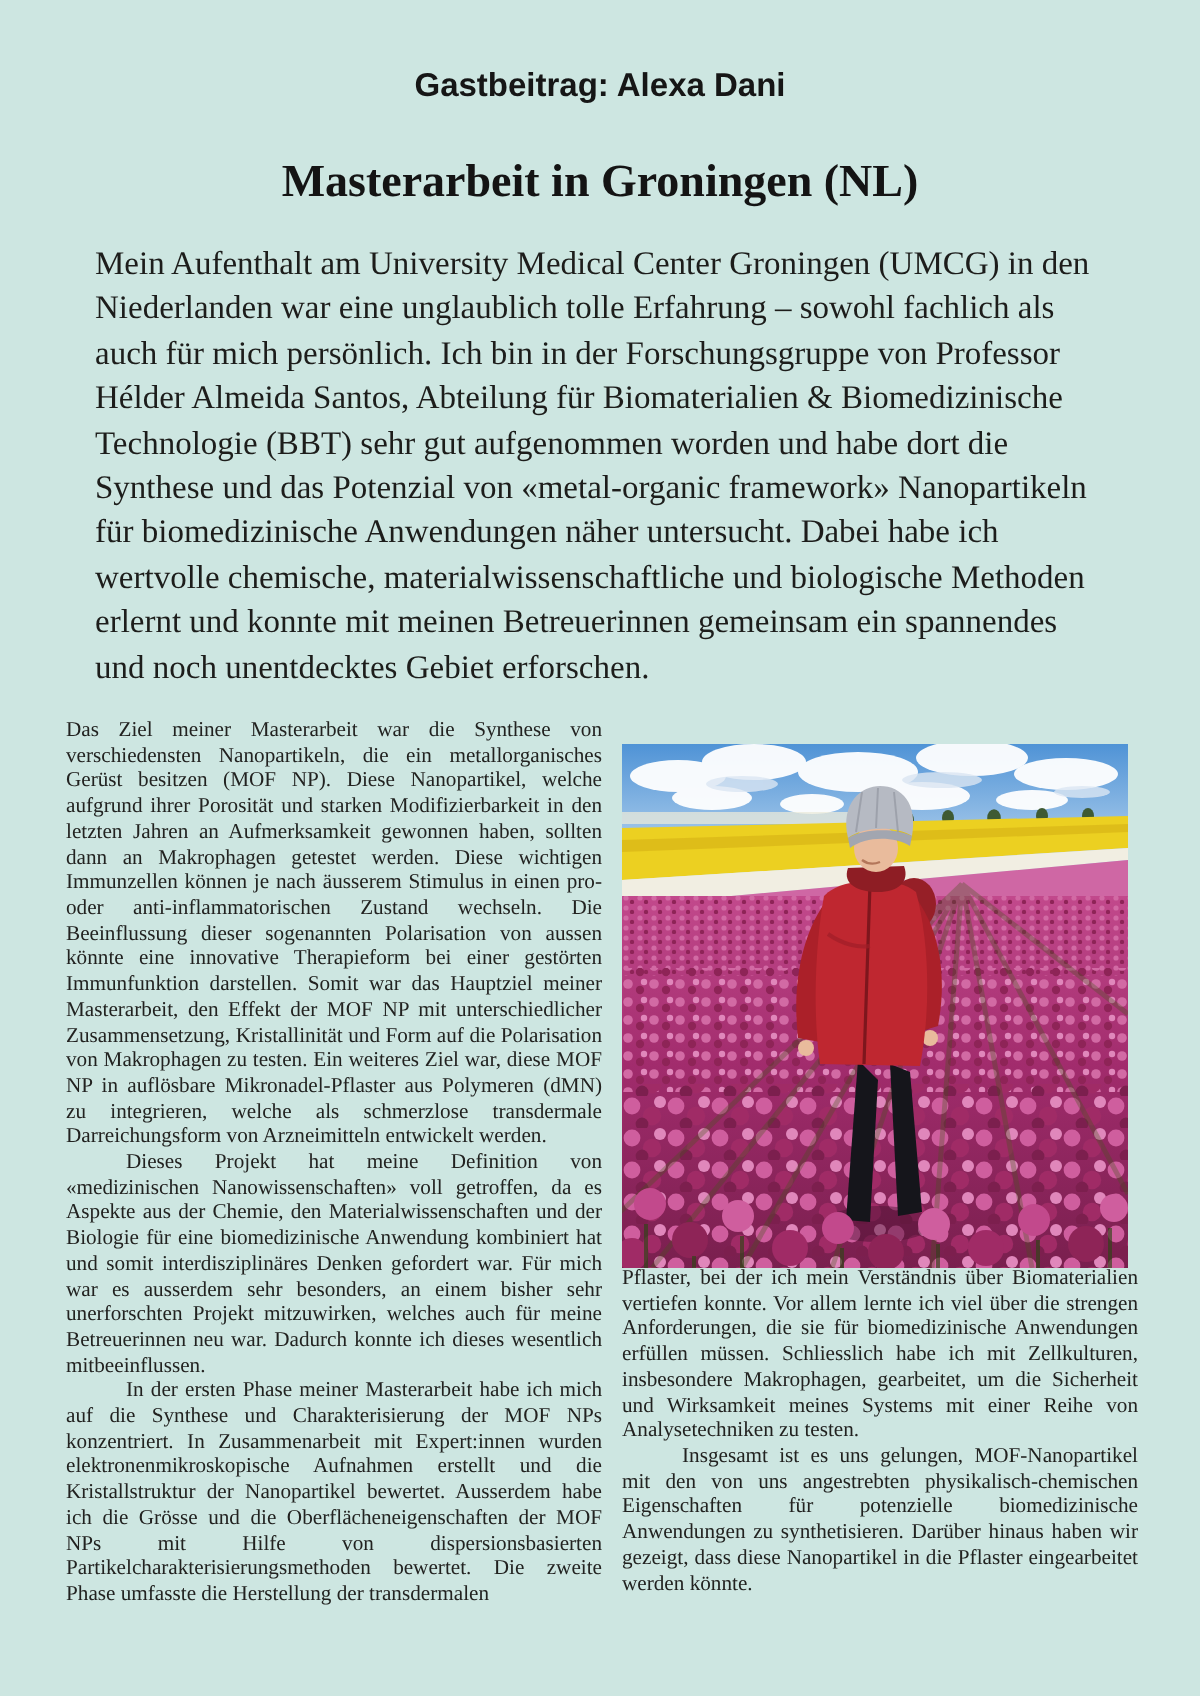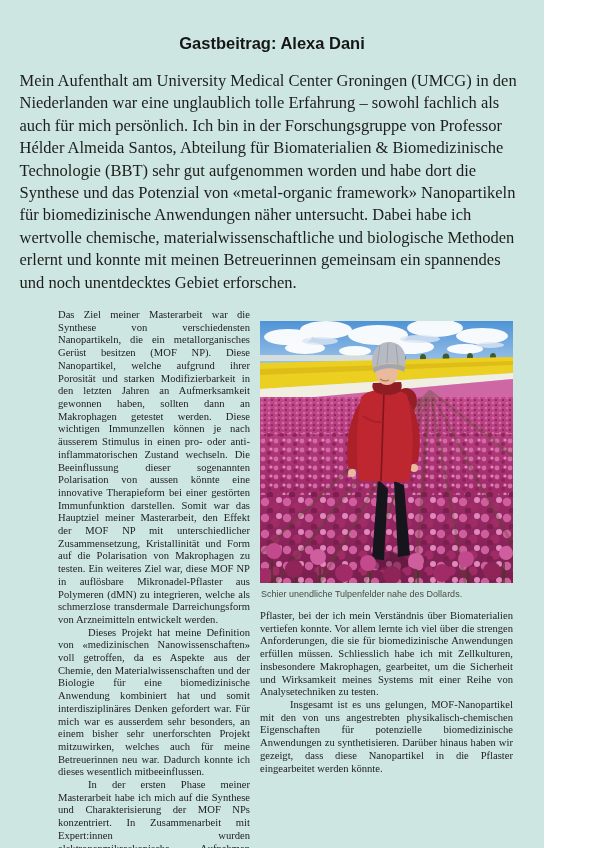--- a/index.html
+++ b/index.html
@@ -1,18 +1,18 @@
 <!DOCTYPE html>
 <html lang="de"><head>
 <meta charset="utf-8">
 <style>
   html,body{margin:0;padding:0;}
   .page{
     position:relative;
-    width:544px;height:848px;
+    width:600px;height:848px;
     background:#cde6e1;
     overflow:hidden;
     color:#1d1d1b;
     font-family:"Liberation Serif", serif;
   }
   .kicker{
     padding-top:33px;
     text-align:center;
     font-family:"Liberation Sans", sans-serif;
     font-weight:bold;
@@ -43,21 +43,21 @@
     margin:15px 31px 0 33px;
   }
   .col{
     font-size:10.6px;
     line-height:12.7px;
     text-align:justify;
     hyphens:auto;
     -webkit-hyphens:auto;
     color:#222220;
   }
-  .col-left{width:268px;margin-left:25px;}
+  .col-left{width:268px;}
   .col-right{width:258px;}
   .col p{margin:0;}
   .col p.indent{text-indent:30px;}
   .photo{
     margin:12px 0 0 0;
     width:253px;height:262px;
     overflow:hidden;
   }
   .photo svg{display:block;width:100%;height:100%;}
   .caption{
@@ -68,20 +68,21 @@
     color:#4a4a46;
   }
 </style>
 </head>
 <body>
 
 <div class="page">
 
   <div class="kicker">Gastbeitrag: Alexa Dani</div>
 
+  <h1 class="title">Masterarbeit in Groningen (NL)</h1>
 
   <p class="intro">Mein Aufenthalt am University Medical Center Groningen (UMCG) in den Niederlanden war eine unglaublich tolle Erfahrung – sowohl fachlich als auch für mich persönlich. Ich bin in der Forschungsgruppe von Professor Hélder Almeida Santos, Abteilung für Biomaterialien &amp; Biomedizinische Technologie (BBT) sehr gut aufgenommen worden und habe dort die Synthese und das Potenzial von «metal-organic framework» Nanopartikeln für biomedizinische Anwendungen näher untersucht. Dabei habe ich wertvolle chemische, materialwissenschaftliche und biologische Methoden erlernt und konnte mit meinen Betreuerinnen gemeinsam ein spannendes und noch unentdecktes Gebiet erforschen.</p>
 
   <div class="columns">
 
     <div class="col col-left">
       <p>Das Ziel meiner Masterarbeit war die Synthese von verschiedensten Nanopartikeln, die ein metallorganisches Gerüst besitzen (MOF NP). Diese Nanopartikel, welche aufgrund ihrer Porosität und starken Modifizierbarkeit in den letzten Jahren an Aufmerksamkeit gewonnen haben, sollten dann an Makrophagen getestet werden. Diese wichtigen Immunzellen können je nach äusserem Stimulus in einen pro- oder anti-inflammatorischen Zustand wechseln. Die Beeinflussung dieser sogenannten Polarisation von aussen könnte eine innovative Therapieform bei einer gestörten Immunfunktion darstellen. Somit war das Hauptziel meiner Masterarbeit, den Effekt der MOF NP mit unterschiedlicher Zusammensetzung, Kristallinität und Form auf die Polarisation von Makrophagen zu testen. Ein weiteres Ziel war, diese MOF NP in auflösbare Mikronadel-Pflaster aus Polymeren (dMN) zu integrieren, welche als schmerzlose transdermale Darreichungsform von Arzneimitteln entwickelt werden.</p>
       <p class="indent">Dieses Projekt hat meine Definition von «medizinischen Nanowissenschaften» voll getroffen, da es Aspekte aus der Chemie, den Materialwissenschaften und der Biologie für eine biomedizinische Anwendung kombiniert hat und somit interdisziplinäres Denken gefordert war. Für mich war es ausserdem sehr besonders, an einem bisher sehr unerforschten Projekt mitzuwirken, welches auch für meine Betreuerinnen neu war. Dadurch konnte ich dieses wesentlich mitbeeinflussen.</p>
       <p class="indent">In der ersten Phase meiner Masterarbeit habe ich mich auf die Synthese und Charakterisierung der MOF NPs konzentriert. In Zusammenarbeit mit Expert:innen wurden elektronenmikroskopische Aufnahmen erstellt und die Kristallstruktur der Nanopartikel bewertet. Ausserdem habe ich die Grösse und die Oberflächeneigenschaften der MOF NPs mit Hilfe von dispersionsbasierten Partikelcharakterisierungsmethoden bewertet. Die zweite Phase umfasste die Herstellung der transdermalen</p>
     </div>
@@ -218,20 +219,19 @@
             <path d="M36,256 L36,262"></path>
             <path d="M60,246 L60,262"></path>
             <path d="M110,252 L110,262"></path>
             <path d="M158,250 L158,262"></path>
             <path d="M208,248 L208,262"></path>
             <path d="M244,242 L244,262"></path>
           </g>
         </svg>
       </div>
 
-      <div class="caption">Schier unendliche Tulpenfelder nahe des Dollards.</div>
 
       <p>Pflaster, bei der ich mein Verständnis über Biomaterialien vertiefen konnte. Vor allem lernte ich viel über die strengen Anforderungen, die sie für biomedizinische Anwendungen erfüllen müssen. Schliesslich habe ich mit Zellkulturen, insbesondere Makrophagen, gearbeitet, um die Sicherheit und Wirksamkeit meines Systems mit einer Reihe von Analysetechniken zu testen.</p>
       <p class="indent">Insgesamt ist es uns gelungen, MOF-Nanopartikel mit den von uns angestrebten physikalisch-chemischen Eigenschaften für potenzielle biomedizinische Anwendungen zu synthetisieren. Darüber hinaus haben wir gezeigt, dass diese Nanopartikel in die Pflaster eingearbeitet werden könnte.</p>
     </div>
 
   </div>
 </div>
 
 </body></html>

